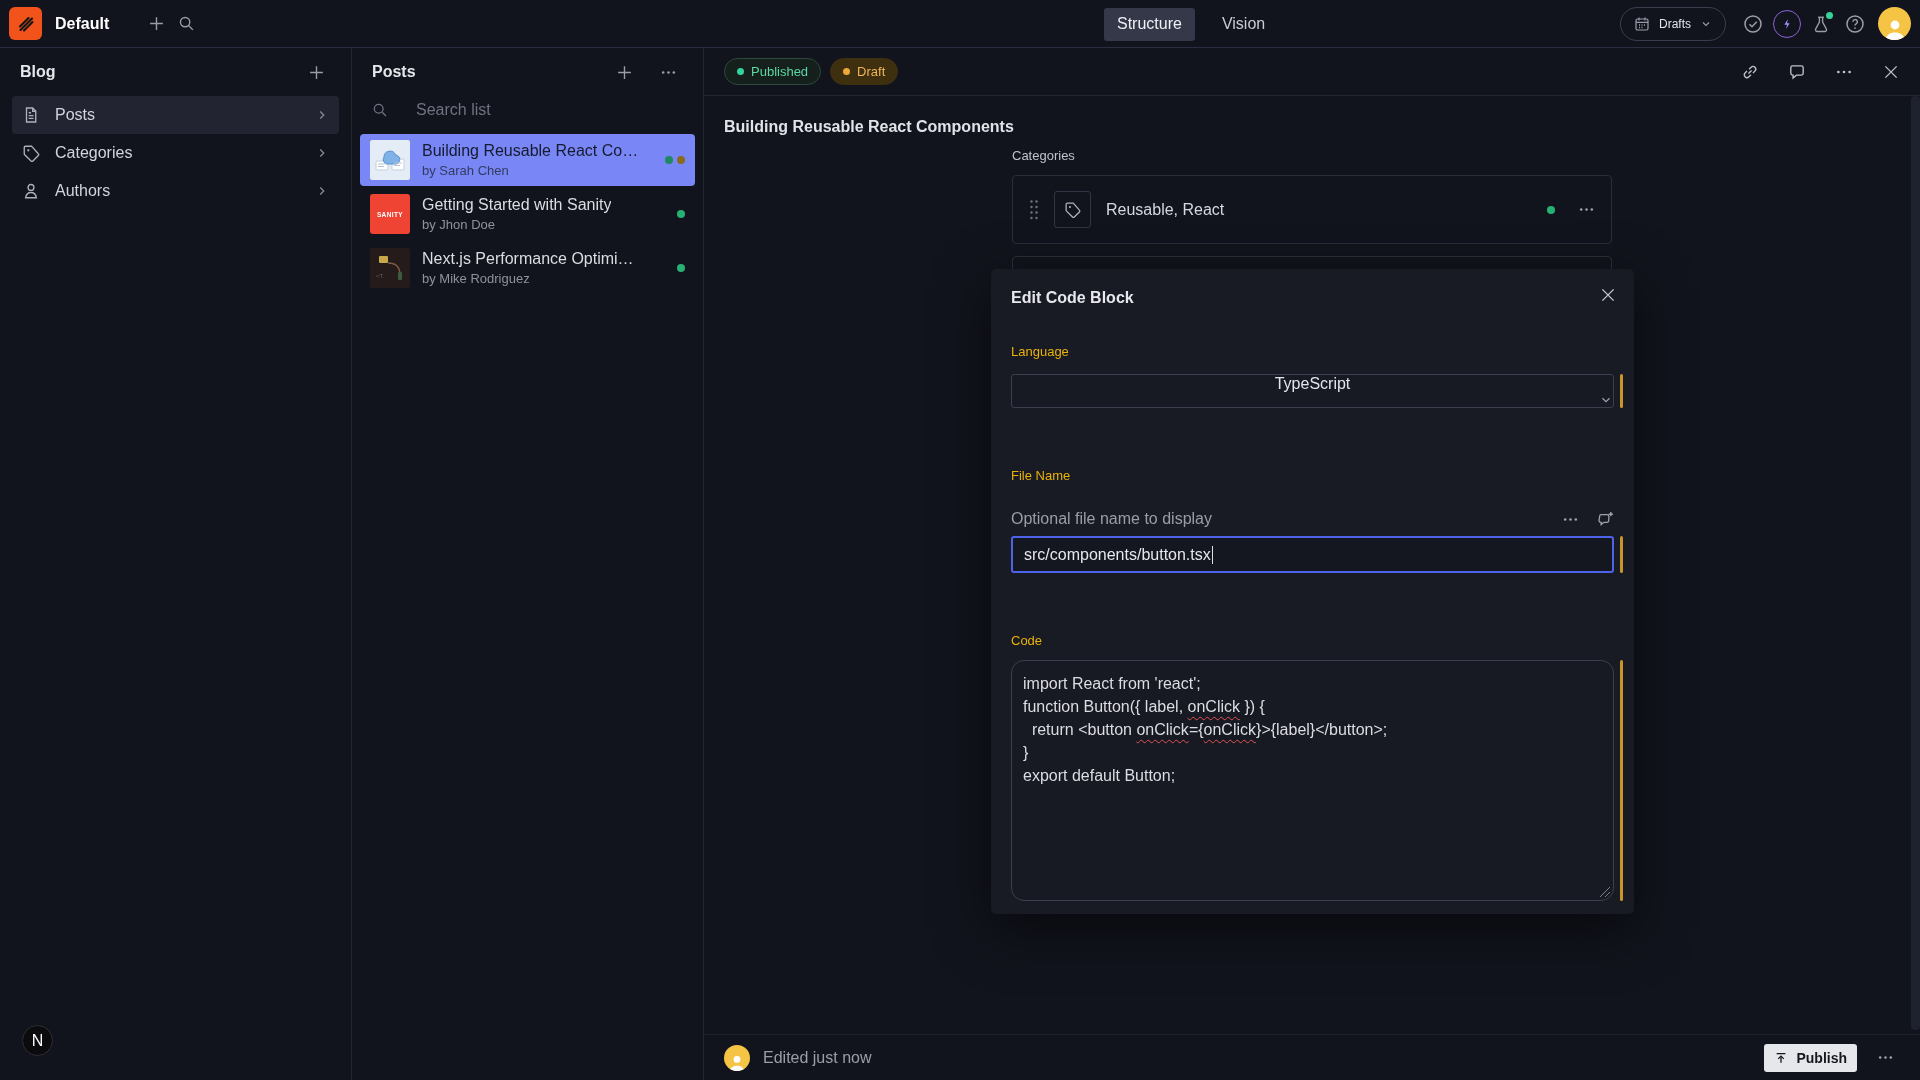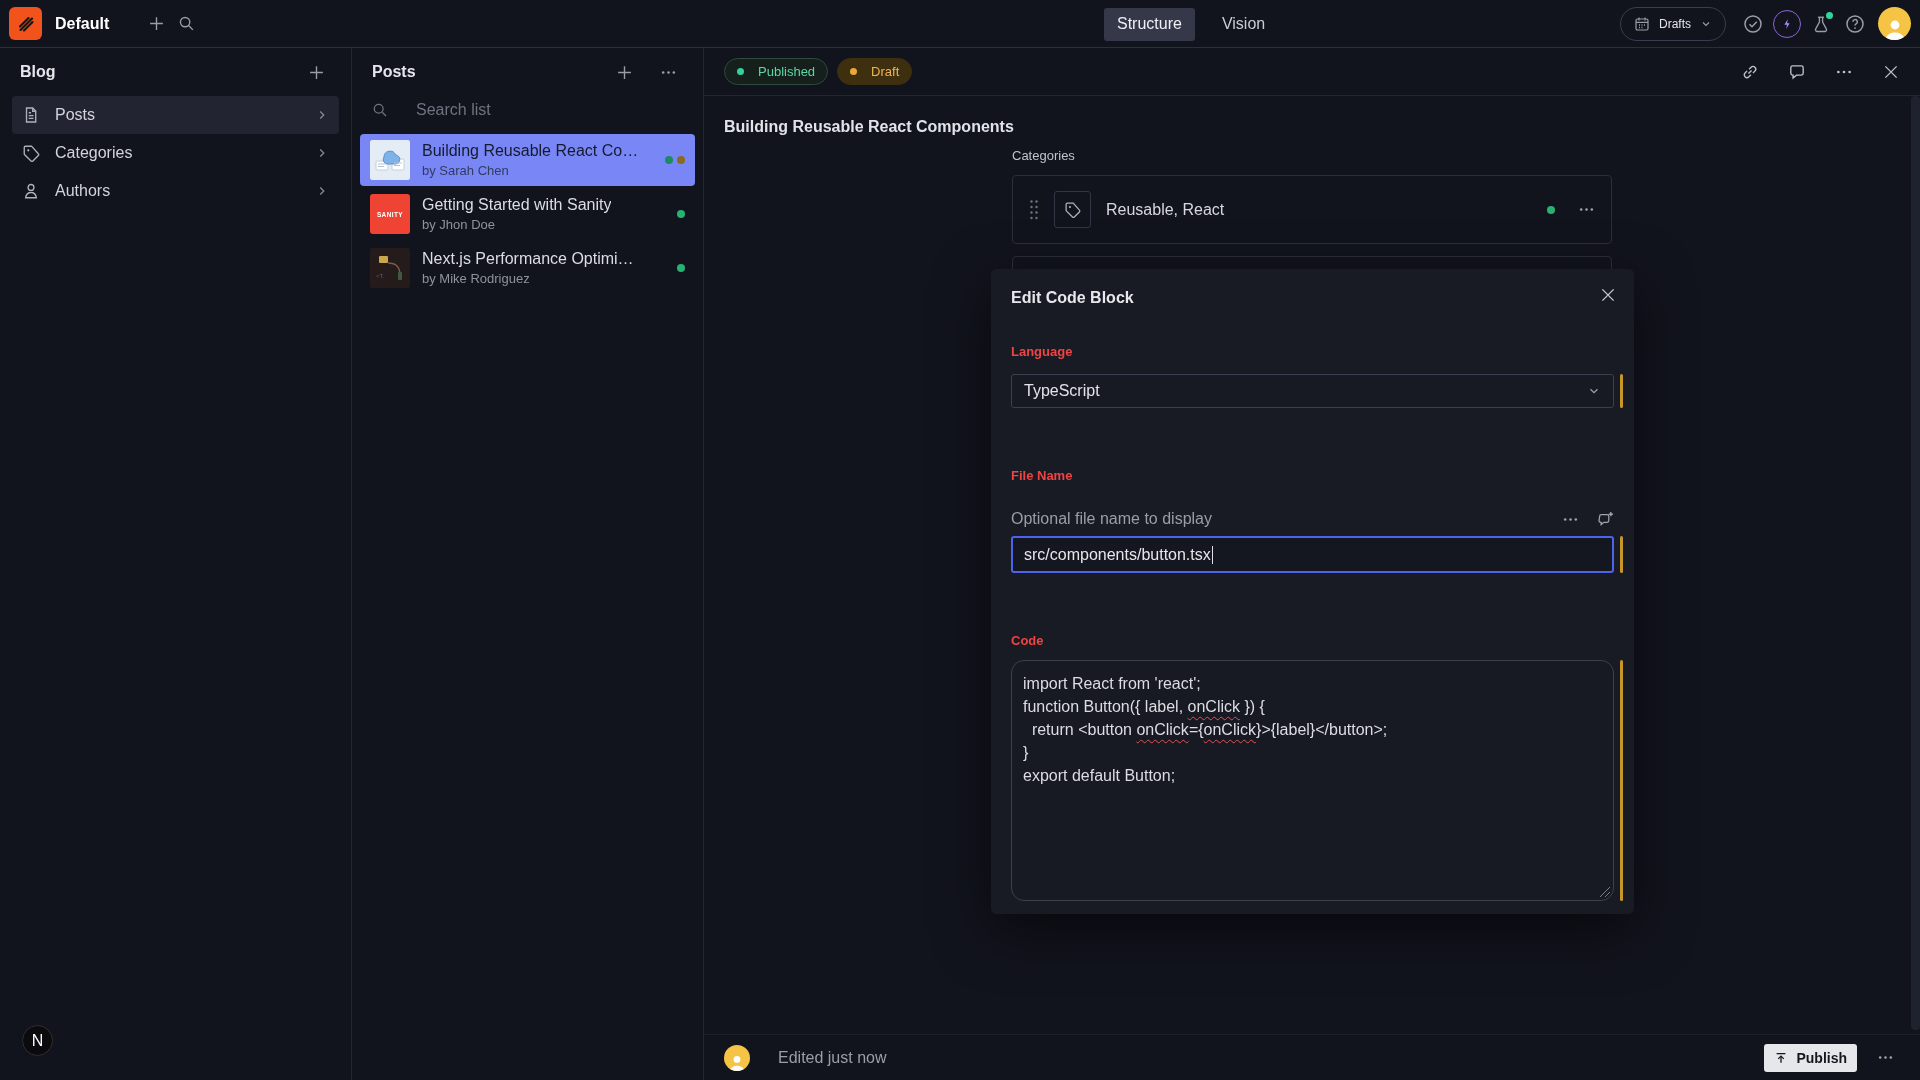--- a/index.html
+++ b/index.html
@@ -72,21 +72,21 @@
   .post-author { font-size:13px; color:#8f919c; margin-top:3px; }
   .post-item.selected .post-title { color:#151a2e; }
   .post-item.selected .post-author { color:#333b62; }
   .post-dots { margin-left:auto; display:flex; gap:4px; align-items:center; }
   .dot { width:8px; height:8px; border-radius:50%; }
 
   
   .editor { position:absolute; top:48px; left:704px; right:0; bottom:0; background:#12141d; }
   .editor-head { height:48px; display:flex; align-items:center; padding:0 20px;
     border-bottom:1px solid #23252f; }
-  .badge { display:flex; align-items:center; gap:14px; height:27px; padding:0 12px;
+  .badge { display:flex; align-items:center; gap:7px; height:27px; padding:0 12px;
     border-radius:14px; font-size:13px; margin-right:9px; }
   .badge .bdot { width:7px; height:7px; border-radius:50%; }
   .badge.published { border:1px solid #2d4a3c; color:#5bd7a3; background:#151f1c; }
   .badge.published .bdot { background:#34d399; }
   .badge.draft { background:#3e2f0f; color:#efb45b; border:1px solid #3e2f0f; }
   .badge.draft .bdot { background:#eda73a; }
   .eh-icons { margin-left:auto; display:flex; gap:29px; color:#bfc1ca; }
   .eh-icons .tb-btn { width:18px; height:18px; color:#bfc1ca; }
 
   .doc-title { padding:22px 20px 0; font-size:16px; font-weight:700; color:#e2e3e9; }
@@ -100,43 +100,43 @@
   .cat-value { font-size:16px; color:#d6d7de; }
   .cat-right { margin-left:auto; display:flex; align-items:center; gap:22px; }
   .add-item-btn { margin-top:12px; border:1px solid #2b2e3a; border-radius:4px; height:40px;
     display:flex; align-items:center; justify-content:center; font-size:13px; color:#c6c8d1;
     cursor:pointer; overflow:hidden; }
 
   .editor-footer { position:absolute; left:0; right:0; bottom:0; height:46px;
     border-top:1px solid #1d2029; display:flex; align-items:center; padding:0 20px; }
   .foot-avatar { width:26px; height:26px; border-radius:50%; background:#f6c445;
     display:flex; align-items:flex-end; justify-content:center; overflow:hidden; }
-  .edited { font-size:16px; color:#9b9da8; margin-left:28px; }
+  .edited { font-size:16px; color:#9b9da8; margin-left:13px; }
   .foot-right { margin-left:auto; display:flex; align-items:center; gap:13px; }
   .publish-btn { display:flex; align-items:center; gap:8px; height:28px; padding:0 10px;
     border-radius:3px; background:#e6e7eb; color:#16181f; font-size:14px; font-weight:700;
     border:none; cursor:pointer; font-family:inherit; }
 
   .scroll-strip { position:absolute; right:0; top:48px; bottom:50px; width:9px;
     background:#1e212e; border-radius:4px; cursor:pointer; }
 
   
   .modal { position:absolute; left:991px; top:269px; width:643px; height:645px;
     background:#181a24; border-radius:5px; box-shadow:0 16px 55px rgba(0,0,0,.55);
     z-index:20; padding:20px; }
   .modal-title { font-size:16px; font-weight:700; color:#e7e8ec; }
   .modal-close { position:absolute; top:14px; right:14px; width:24px; height:24px;
     display:flex; align-items:center; justify-content:center; color:#c6c8d1; cursor:pointer; }
-  .m-label { font-size:13px; color:#ef4444; font-weight:700; }
+  .m-label { font-size:13px; color:#eab308; font-weight:400; }
   .field-wrap { position:relative; }
   .change-bar { position:absolute; right:-9px; top:0; bottom:0; width:3px;
     border-radius:2px; }
   .select-box { margin-top:15px; height:34px; border:1px solid #3c3f50; border-radius:3px;
-    display:flex; align-items:center; padding:0 12px; font-size:16px; color:#e3e4ea;
-    cursor:pointer; background:#171923; }
+    display:flex; align-items:center; padding:0 0; font-size:16px; color:#e3e4ea;
+    cursor:pointer; background:#171923;flex-direction:column; }
   .select-box .chev { margin-left:auto; color:#9fa2af; }
   .desc-row { margin-top:27px; display:flex; align-items:center; }
   .desc-text { font-size:16px; color:#9b9da8; }
   .desc-icons { margin-left:auto; display:flex; gap:17px; color:#9fa2af; }
   .desc-icons .tb-btn { width:18px; height:18px; color:#9fa2af; }
   .text-input { margin-top:8px; height:37px; border:2px solid #4c63ea; border-radius:3px;
     display:flex; align-items:center; padding:0 11px; font-size:16px; color:#e6e7eb;
     background:#141620; cursor:text; }
   .caret { display:inline-block; width:1.5px; height:18px; background:#dfe0e6; margin-left:1px; }
   .code-area { margin-top:12px; height:241px; border:1px solid #3c3f50; border-radius:13px;

